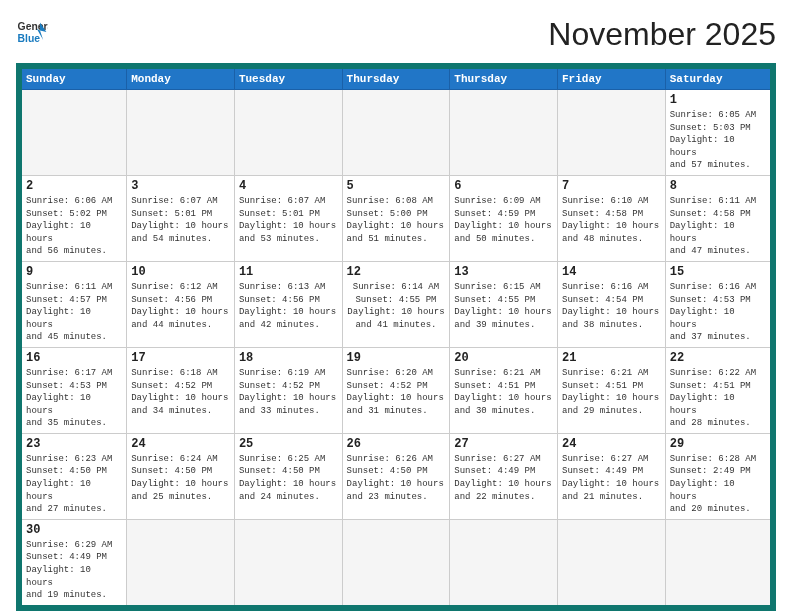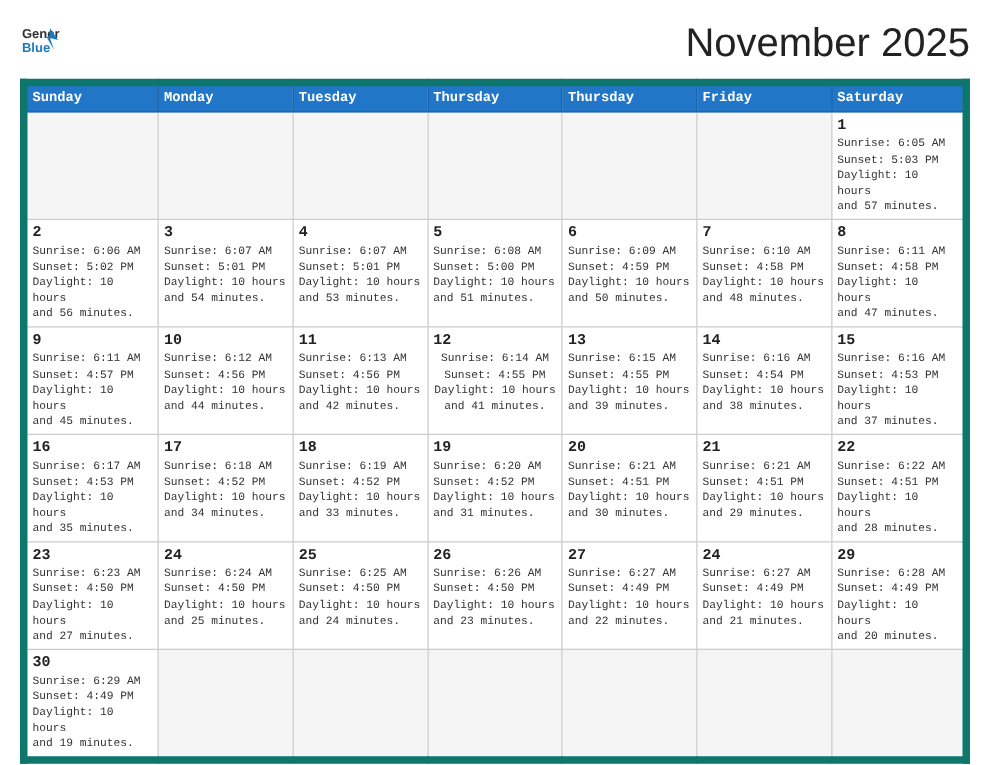--- a/index.html
+++ b/index.html
@@ -327,21 +327,21 @@
           <td>
             <span class="day-number">24</span>
             <div class="day-info" style="white-space: pre-line;">Sunrise: 6:27 AM
 Sunset: 4:49 PM
 Daylight: 10 hours
 and 21 minutes.</div>
           </td>
           <td>
             <span class="day-number">29</span>
             <div class="day-info" style="white-space: pre-line;">Sunrise: 6:28 AM
-Sunset: 4:49 PM
+Sunset: 2:49 PM
 Daylight: 10 hours
 and 20 minutes.</div>
           </td>
         </tr>
         <tr class="last-row">
           <td>
             <span class="day-number">30</span>
             <div class="day-info" style="white-space: pre-line;">Sunrise: 6:29 AM
 Sunset: 4:49 PM
 Daylight: 10 hours

